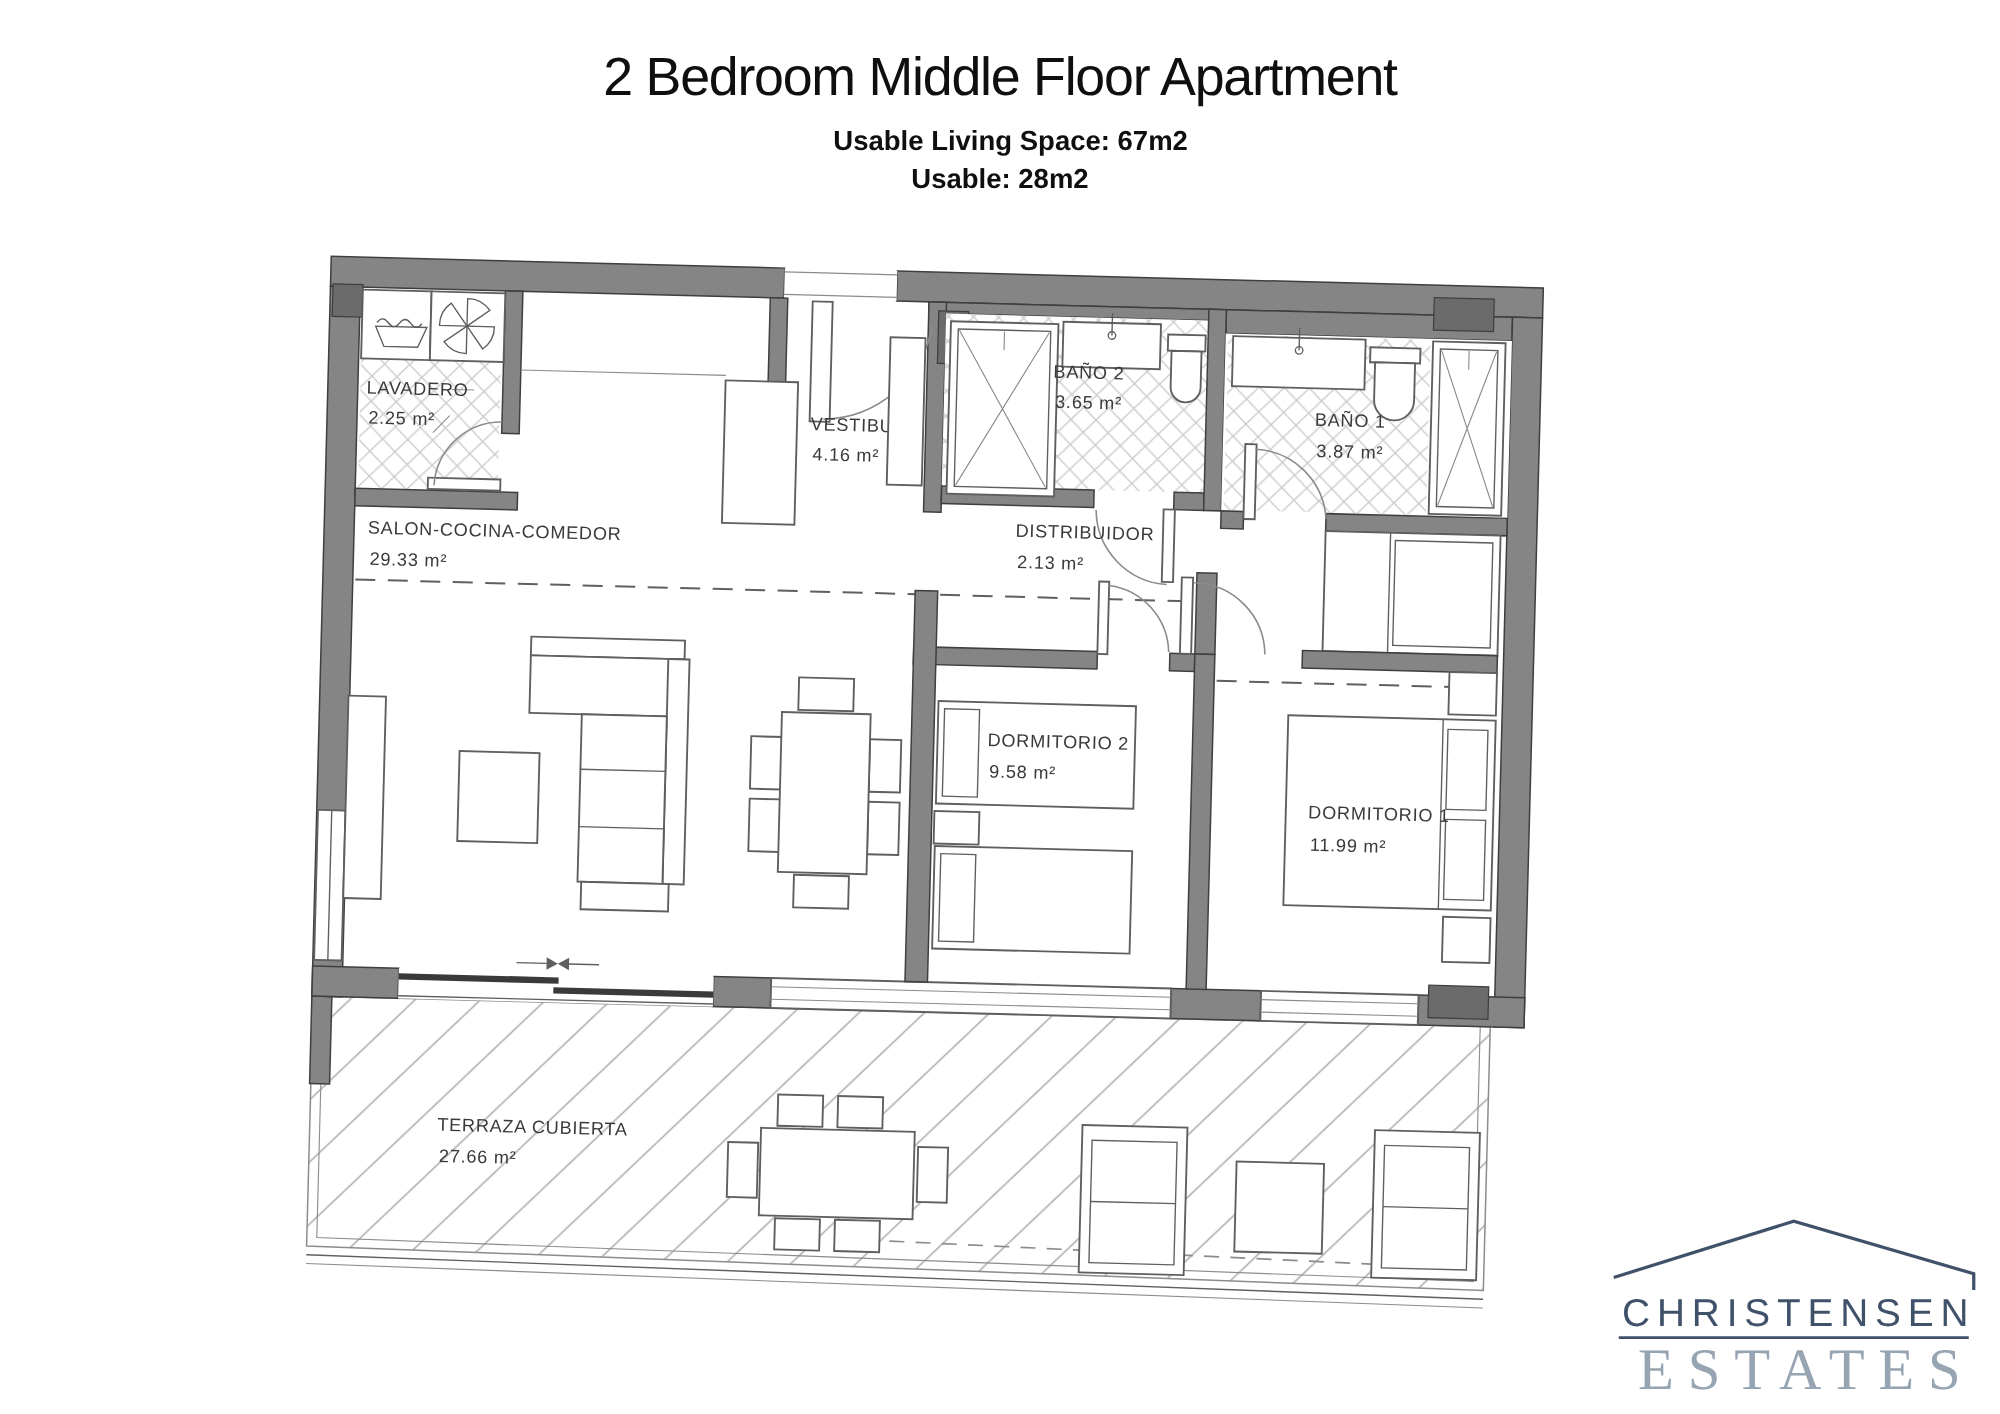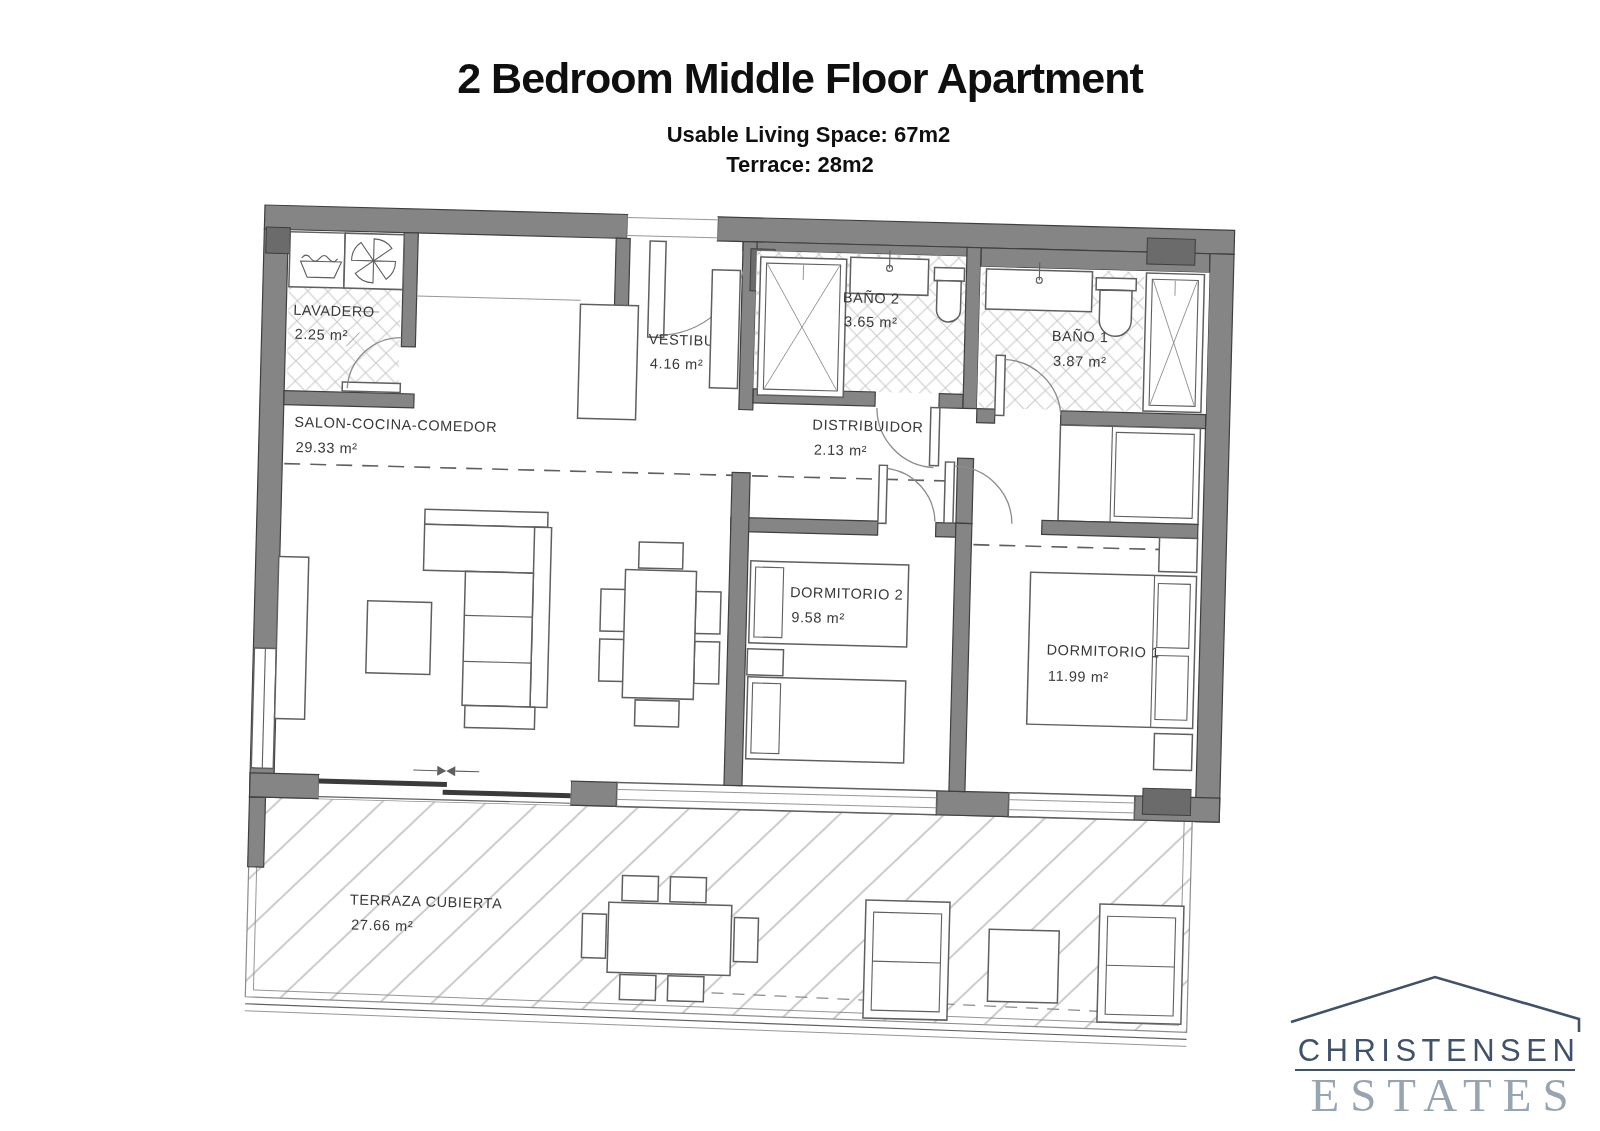--- a/index.html
+++ b/index.html
@@ -1,19 +1,19 @@
 <!DOCTYPE html>
 <html style="--title: #0f0f0f; --label: #3a3a3a; --wall: #858585; --wall-dark: #6b6b6b; --wall-edge: #3f3f3f; --line: #5f5f5f; --line-light: #8c8c8c; --hatch: #cbcbcb; --terrace-hatch: #a9a9a9; --slat: #3a3a3a; --logo-dark: #40526a; --logo-light: #97a4b1;"><head>
 <meta charset="utf-8">
 <style>
   html,body{margin:0;padding:0;background:#fff;}
   body{width:1600px;height:1131px;position:relative;overflow:hidden;
        font-family:"Liberation Sans",sans-serif;}
   .header{position:absolute;top:36px;left:0;width:100%;text-align:center;z-index:2;}
-  .header h1{margin:16px;font-weight:700;font-size:43px;line-height:52px;
+  .header h1{margin:0;font-weight:400;font-size:43px;line-height:52px;
              letter-spacing:-1px;color:var(--title);}
   .header .sub{font-weight:700;font-size:22px;line-height:30px;color:var(--title);}
   .header .sub:first-of-type{margin-top:10px;padding-left:17px;}
   #plan{position:absolute;left:0;top:0;z-index:1;}
   .wall{fill:var(--wall);stroke:var(--wall-edge);stroke-width:1.2;}
   .wall-dark{fill:var(--wall-dark);stroke:var(--wall-edge);stroke-width:1;}
   .floor{fill:#ffffff;stroke:none;}
   .fx{fill:#ffffff;stroke:var(--line);stroke-width:1.5;}
   .fx2{fill:none;stroke:var(--line);stroke-width:1.1;}
   .thin{fill:none;stroke:var(--line);stroke-width:1.1;}
@@ -33,21 +33,21 @@
             letter-spacing:11px;fill:var(--logo-light);}
   .logo .roof{fill:none;stroke:var(--logo-dark);stroke-width:2.6;}
   .logo .rule{stroke:var(--logo-dark);stroke-width:2.2;}
 </style>
 </head>
 <body>
 
 <div class="header">
   <h1>2 Bedroom Middle Floor Apartment</h1>
   <div class="sub">Usable Living Space: 67m2</div>
-  <div class="sub">Terrace: 28m2</div>
+  <div class="sub">Usable: 28m2</div>
 </div>
 
 <svg id="plan" width="1600" height="1131" viewBox="0 0 1600 1131">
   <defs>
     <pattern id="crosshatch" width="20" height="20" patternUnits="userSpaceOnUse">
       <path d="M0,0 L20,20 M20,0 L0,20" class="hatchline"></path>
     </pattern>
     <pattern id="diag" width="36" height="36" patternUnits="userSpaceOnUse" patternTransform="rotate(45)">
       <line x1="18" y1="-2" x2="18" y2="38" class="terrline"></line>
     </pattern>

